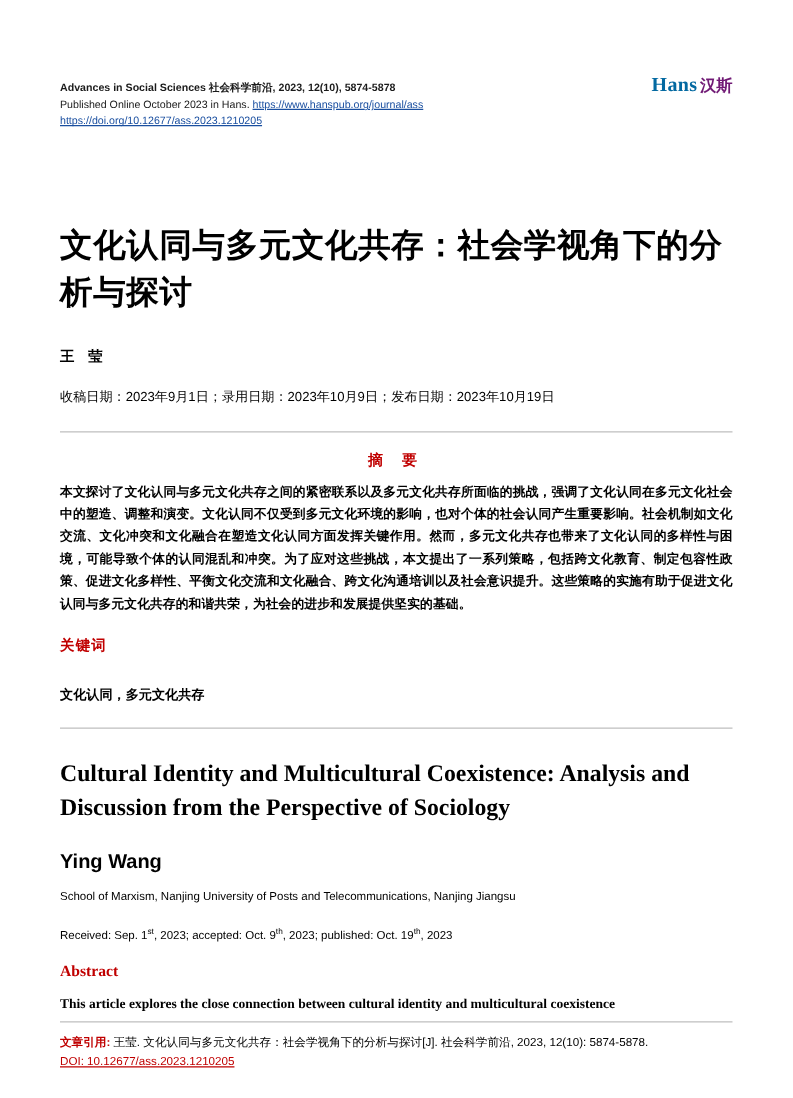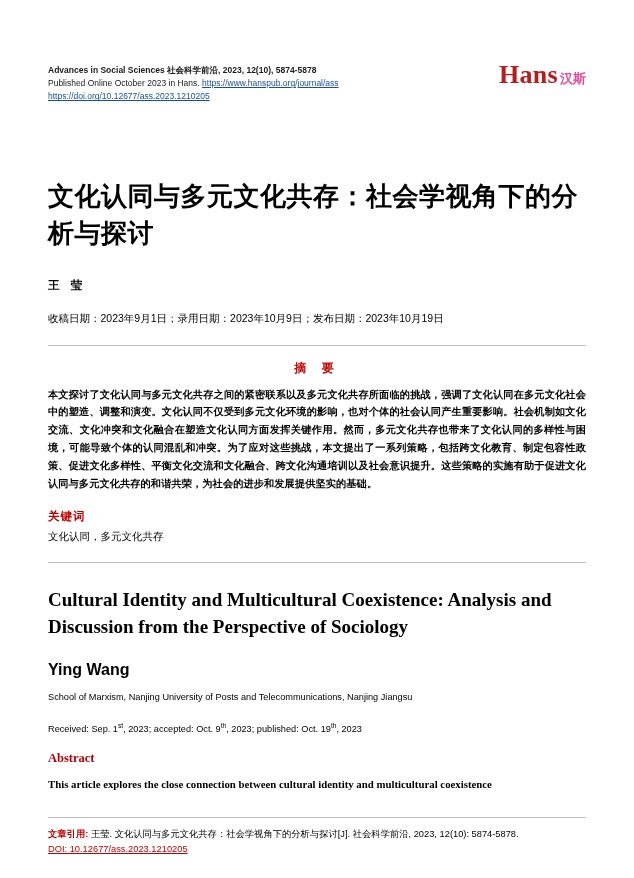--- a/index.html
+++ b/index.html
@@ -45,29 +45,29 @@
   }
   .logo {
     position: absolute;
     right: 0;
     top: 44px;
     text-align: right;
     white-space: nowrap;
   }
   .logo-hans {
     font-family: "Liberation Serif", serif;
-    font-size: 26px;
-    font-weight: bold;
-    color: #b91c1c;
+    font-size: 16px;
+    font-weight: bold;
+    color: #0369a1;
     letter-spacing: .3px;
   }
   .logo-cn {
     font-size: 13px;
     font-weight: bold;
-    color: #ec4899;
+    color: #701a75;
     margin-left: 2px;
     text-align: right;
   }
 
   
   .title-cn {
     margin-top: 58px;
     font-size: 26px;
     font-weight: bold;
     line-height: 1.42;
@@ -115,23 +115,23 @@
     letter-spacing: .1px;
   }
   .kw-head-cn {
     margin-top: 16px;
     font-size: 11.5px;
     font-weight: bold;
     color: #c00000;
     letter-spacing: 1px;
   }
   .kw-cn {
-    margin-top: 4px;
+    margin-top: 24px;
     font-size: 10.5px;
-    font-weight: normal;
+    font-weight: bold;
     line-height: 1.6;
   }
 
   
   .title-en {
     margin-top: 24px;
     font-family: "Liberation Serif", serif;
     font-size: 19px;
     font-weight: bold;
     line-height: 1.42;

